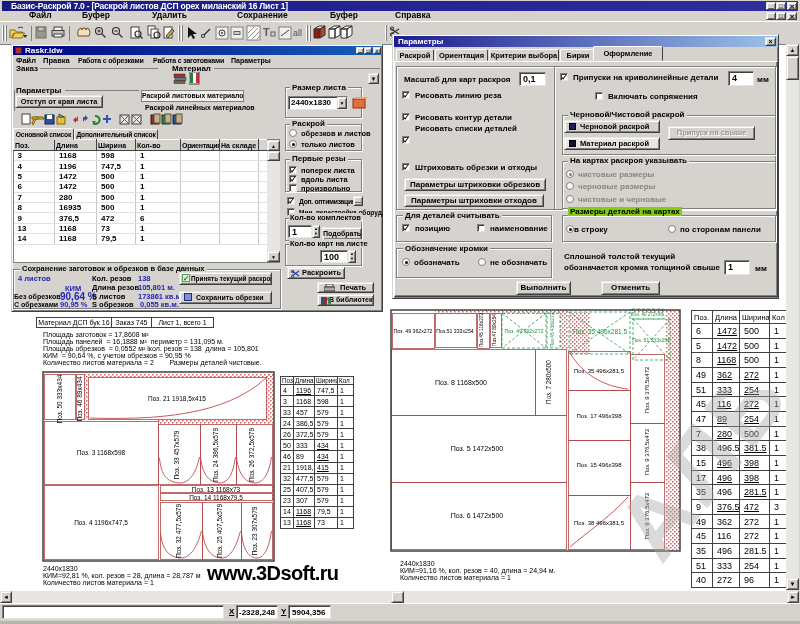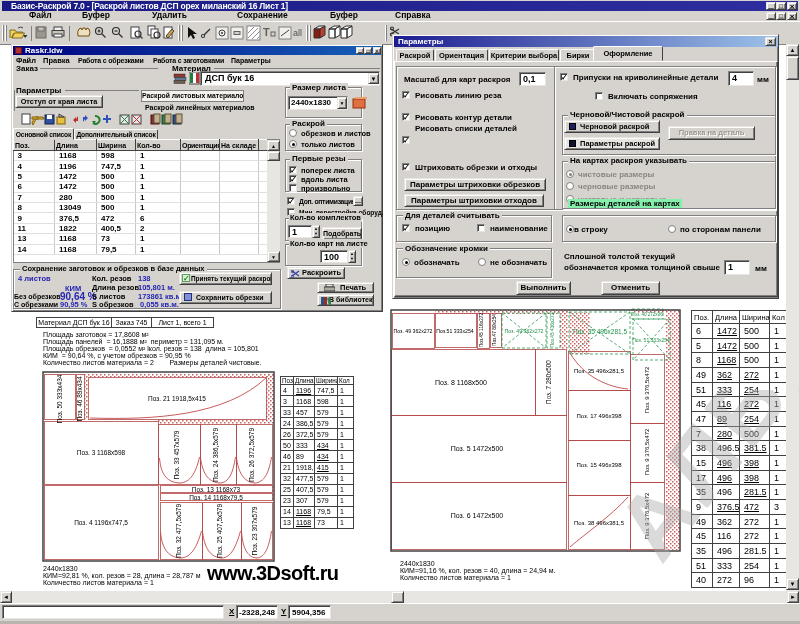--- a/index.html
+++ b/index.html
@@ -550,21 +550,20 @@
  <svg class="a" style="left:161px;top:27px" width="14" height="13">
       <rect x="1" y="2" width="11" height="3.5" fill="#8a3a34" stroke="#40201c" stroke-width="0.5"></rect>
       <rect x="2" y="5.5" width="11" height="3" fill="#607890" stroke="#203040" stroke-width="0.5"></rect>
       <rect x="1" y="8.5" width="11" height="3" fill="#706050" stroke="#302820" stroke-width="0.5"></rect>
     </svg>
  <svg class="a" style="left:177px;top:27px" width="11" height="13">
       <rect x="0" y="0" width="10" height="12" fill="#fff" stroke="#404040"></rect>
       <rect x="1" y="1" width="3" height="10" fill="#208040"></rect>
       <rect x="7" y="1" width="3" height="10" fill="#c03030"></rect>
     </svg>
- <div class="a sunk" style="left:188px;top:26px;width:180px;height:15px;font-weight:bold;font-size:9px;line-height:13px;padding-left:4px">ДСП бук 16</div>
  <div class="a btn" style="left:356px;top:28px;width:11px;height:11px;text-align:center;font-size:6px;line-height:10px">▼</div>
 
  <div class="a t" style="left:4px;top:41px;font-size:8px">Параметры</div>
  <div class="a" style="left:53px;top:45px;width:74px;height:1px;background:#808080"></div>
  <div class="a" style="left:2px;top:45px;width:1px;height:21px;background:#808080"></div>
  <div class="a btn" style="left:3px;top:50px;width:88px;height:13px;font-weight:bold;font-size:7.3px;line-height:11px;text-align:center;white-space:nowrap;overflow:hidden">Отступ от края листа</div>
  <div class="a" style="left:129px;top:45px;width:103px;height:12px;background:#f4f2ef;border:1px solid #808080;font-weight:bold;font-size:6.8px;line-height:10px;text-align:center;white-space:nowrap;overflow:hidden">Раскрой листовых материалов</div>
  <div class="a t" style="left:133px;top:58px;font-size:7px">Раскрой линейных материалов</div>
 
  <div class="a gb" style="left:273px;top:42px;width:77px;height:31px"></div>
@@ -690,41 +689,32 @@
             <td>7</td>
             <td>280</td>
             <td>500</td>
             <td>1</td>
             <td></td>
             <td></td>
             <td></td>
           </tr>
    <tr class="r">
             <td>8</td>
-            <td>13049</td>
+            <td>16935</td>
             <td>500</td>
             <td>1</td>
             <td></td>
             <td></td>
             <td></td>
           </tr>
    <tr class="r">
             <td>9</td>
             <td>376,5</td>
             <td>472</td>
             <td>6</td>
-            <td></td>
-            <td></td>
-            <td></td>
-          </tr>
-   <tr class="r">
-            <td>11</td>
-            <td>1822</td>
-            <td>400,5</td>
-            <td>2</td>
             <td></td>
             <td></td>
             <td></td>
           </tr>
    <tr class="r">
             <td>13</td>
             <td>1168</td>
             <td>73</td>
             <td>1</td>
             <td></td>
@@ -851,42 +841,42 @@
  <div class="a cb" style="left:167px;top:38px">✓</div>
  <div class="a t" style="left:180px;top:38px">Припуски на криволинейные детали</div>
  <div class="a sunk" style="left:335px;top:36px;width:26px;height:15px;font-weight:bold;font-size:9px;line-height:13px;padding-left:3px">4</div>
  <div class="a t" style="left:364px;top:40px">мм</div>
  <div class="a cb" style="left:202px;top:57px"></div>
  <div class="a t" style="left:215px;top:57px">Включать сопряжения</div>
  <div class="a gb" style="left:169px;top:80px;width:214px;height:40px"></div>
  <div class="a t" style="left:175px;top:75px;background:#d6d3ce;padding:0 2px">Черновой/Чистовой раскрой</div>
  <div class="a btn" style="left:171px;top:85px;width:96px;height:13px;font-weight:bold;font-size:7.5px;line-height:11px;text-align:left;padding-left:15px;white-space:nowrap;overflow:hidden">Черновой  раскрой</div>
  <div class="a" style="left:176px;top:88px;width:7px;height:7px;background:#202060;border:1px solid #000"></div>
- <div class="a btn" style="left:275px;top:91px;width:87px;height:14px;font-size:7.5px;line-height:12px;text-align:center;color:#9a968e;font-weight:bold;text-shadow:1px 1px 0 #fff;white-space:nowrap;overflow:hidden">Правка на деталь</div>
- <div class="a btn" style="left:171px;top:102px;width:96px;height:13px;font-weight:bold;font-size:7.5px;line-height:11px;text-align:left;padding-left:15px;white-space:nowrap;overflow:hidden;background:#e8e6e2">Параметры раскрой</div>
+ <div class="a btn" style="left:275px;top:91px;width:87px;height:14px;font-size:7.5px;line-height:12px;text-align:center;color:#9a968e;font-weight:bold;text-shadow:1px 1px 0 #fff;white-space:nowrap;overflow:hidden">Припуск на свыше</div>
+ <div class="a btn" style="left:171px;top:102px;width:96px;height:13px;font-weight:bold;font-size:7.5px;line-height:11px;text-align:left;padding-left:15px;white-space:nowrap;overflow:hidden;background:#e8e6e2">Материал раскрой</div>
  <div class="a" style="left:176px;top:105px;width:7px;height:7px;background:#101030;border:1px solid #000"></div>
  <div class="a gb" style="left:169px;top:126px;width:214px;height:48px"></div>
  <div class="a t" style="left:175px;top:121px;background:#d6d3ce;padding:0 2px">На картах раскроя указывать</div>
  <div class="a rb" style="left:173px;top:135px">
       <div class="rdot" style="background:#808080"></div>
     </div>
  <div class="a t" style="left:185px;top:135px;color:#8a867e">чистовые размеры</div>
  <div class="a rb" style="left:173px;top:147px"></div>
  <div class="a t" style="left:185px;top:147px;color:#8a867e">черновые размеры</div>
  <div class="a rb" style="left:173px;top:160px"></div>
  <div class="a t" style="left:185px;top:160px;color:#8a867e">чистовые и черновые</div>
 
  <div class="a gb" style="left:3px;top:180px;width:156px;height:27px"></div>
  <div class="a t" style="left:10px;top:176px;background:#d6d3ce;padding:0 2px">Для деталей считывать</div>
  <div class="a cb" style="left:9px;top:189px">✓</div>
  <div class="a t" style="left:22px;top:189px">позицию</div>
  <div class="a cb" style="left:84px;top:189px"></div>
  <div class="a t" style="left:97px;top:189px">наименование</div>
  <div class="a gb" style="left:169px;top:180px;width:214px;height:27px"></div>
- <div class="a t" style="left:175px;top:164px;background:#86efac;padding:0 2px">Размеры деталей на картах</div>
+ <div class="a t" style="left:175px;top:172px;background:#84cc16;padding:0 2px">Размеры деталей на картах</div>
  <div class="a rb" style="left:173px;top:190px">
       <div class="rdot"></div>
     </div>
  <div class="a t" style="left:181px;top:190px">в строку</div>
  <div class="a rb" style="left:275px;top:190px"></div>
  <div class="a t" style="left:287px;top:190px">по сторонам панели</div>
  <div class="a gb" style="left:3px;top:213px;width:156px;height:30px"></div>
  <div class="a t" style="left:10px;top:209px;background:#d6d3ce;padding:0 2px">Обозначение кромки</div>
  <div class="a rb" style="left:9px;top:223px">
       <div class="rdot"></div>

